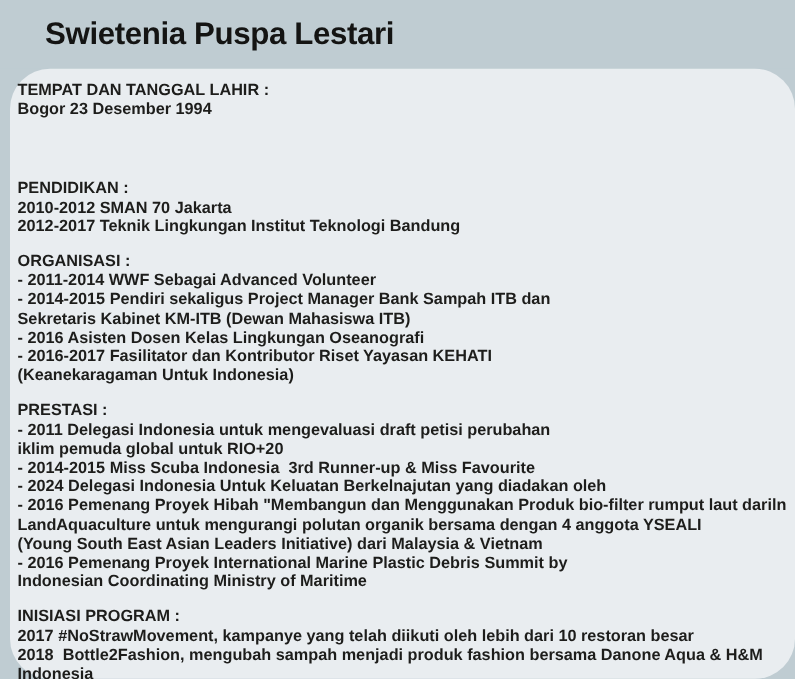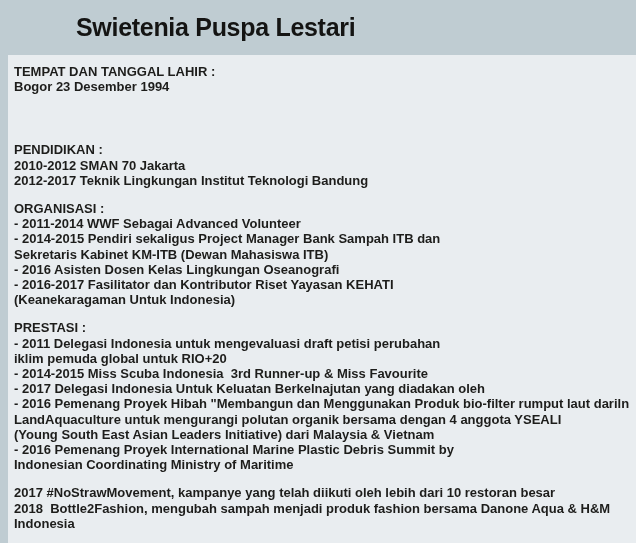--- a/index.html
+++ b/index.html
@@ -9,35 +9,36 @@
     font-family: "Liberation Sans", sans-serif;
     background: var(--band-bg, #bfccd2);
   }
   .band {
     position: absolute;
     left: 0; top: 0;
     width: 636px; height: 55px;
     background: var(--band-bg, #bfccd2);
     display: flex;
     align-items: center;
-    padding-left: 76px;
+    padding-left: 36px;
   }
   .band h1 {
     font-size: 25px;
     font-weight: 700;
     letter-spacing: -0.3px;
     color: #141413;
   }
   .panel {
     position: absolute;
     left: 8px; top: 55px;
     width: 628px; height: 488px;
     background: var(--panel-bg, #e9edf0);
     padding: 9px 4px 0 6px;
     color: var(--text, #1d1d1b);
+    border-radius: 32px;
   }
   .sect { margin-bottom: 13px; }
   .h {
     font-size: 13px;
     line-height: 15.2px;
     font-weight: 700;
     white-space: pre-wrap;
   }
   .h.md { font-weight: 600; margin-top: 48px; }
   .ln {
@@ -75,27 +76,28 @@
     <div class="ln">- 2016 Asisten Dosen Kelas Lingkungan Oseanografi</div>
     <div class="ln">- 2016-2017 Fasilitator dan Kontributor Riset Yayasan KEHATI</div>
     <div class="ln">(Keanekaragaman Untuk Indonesia)</div>
   </div>
 
   <div class="sect">
     <div class="h">PRESTASI :</div>
     <div class="ln">- 2011 Delegasi Indonesia untuk mengevaluasi draft petisi perubahan</div>
     <div class="ln">iklim pemuda global untuk RIO+20</div>
     <div class="ln">- 2014-2015 Miss Scuba Indonesia  3rd Runner-up &amp; Miss Favourite</div>
-    <div class="ln">- 2017 Delegasi Indonesia Untuk Keluatan Berkelnajutan yang diadakan oleh</div>
+    <div class="ln">- 2024 Delegasi Indonesia Untuk Keluatan Berkelnajutan yang diadakan oleh</div>
     <div class="ln">- 2016 Pemenang Proyek Hibah "Membangun dan Menggunakan Produk bio-filter rumput laut dariln</div>
     <div class="ln">LandAquaculture untuk mengurangi polutan organik bersama dengan 4 anggota YSEALI</div>
     <div class="ln">(Young South East Asian Leaders Initiative) dari Malaysia &amp; Vietnam</div>
     <div class="ln">- 2016 Pemenang Proyek International Marine Plastic Debris Summit by</div>
     <div class="ln">Indonesian Coordinating Ministry of Maritime</div>
   </div>
 
   <div class="sect">
+    <div class="h">INISIASI PROGRAM :</div>
     <div class="ln">2017 #NoStrawMovement, kampanye yang telah diikuti oleh lebih dari 10 restoran besar</div>
     <div class="ln">2018  Bottle2Fashion, mengubah sampah menjadi produk fashion bersama Danone Aqua &amp; H&amp;M</div>
     <div class="ln">Indonesia</div>
   </div>
 
 </div>
 
 </body></html>

